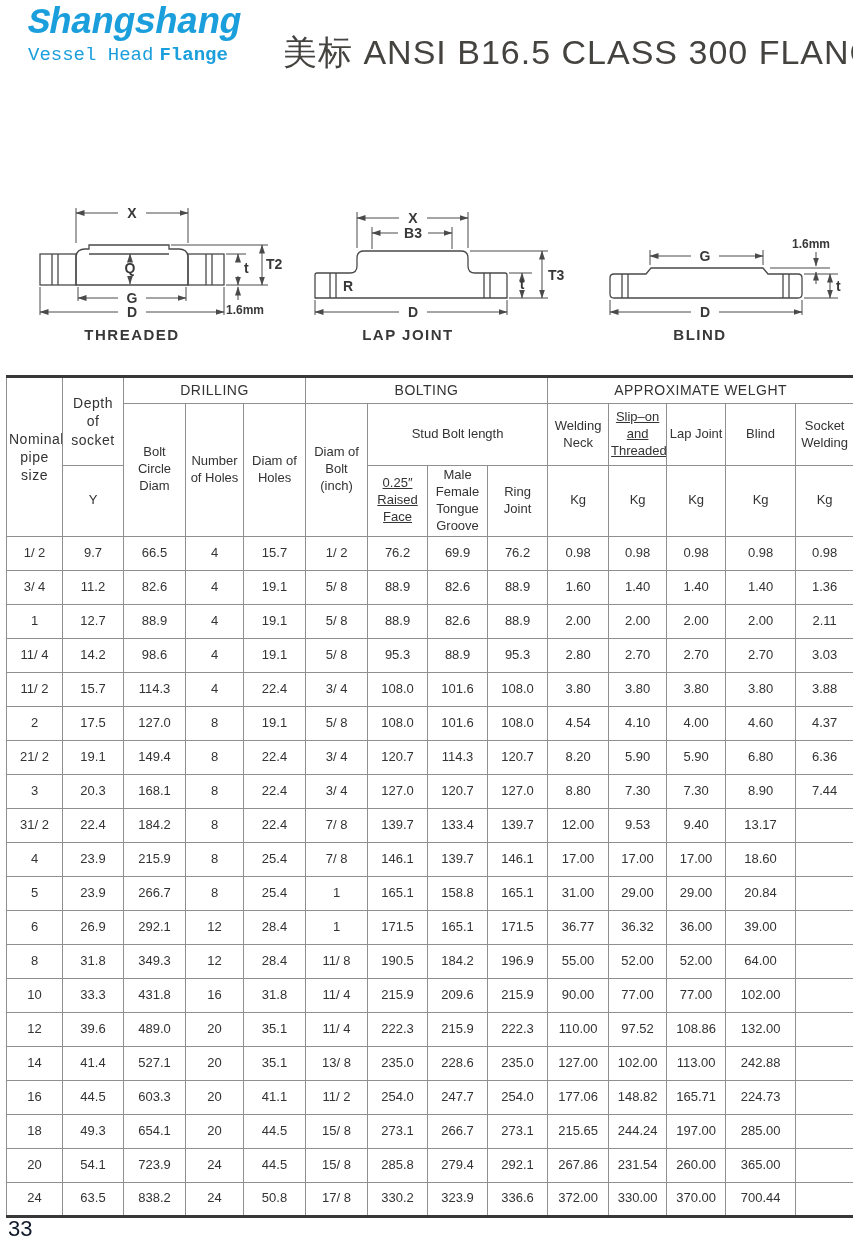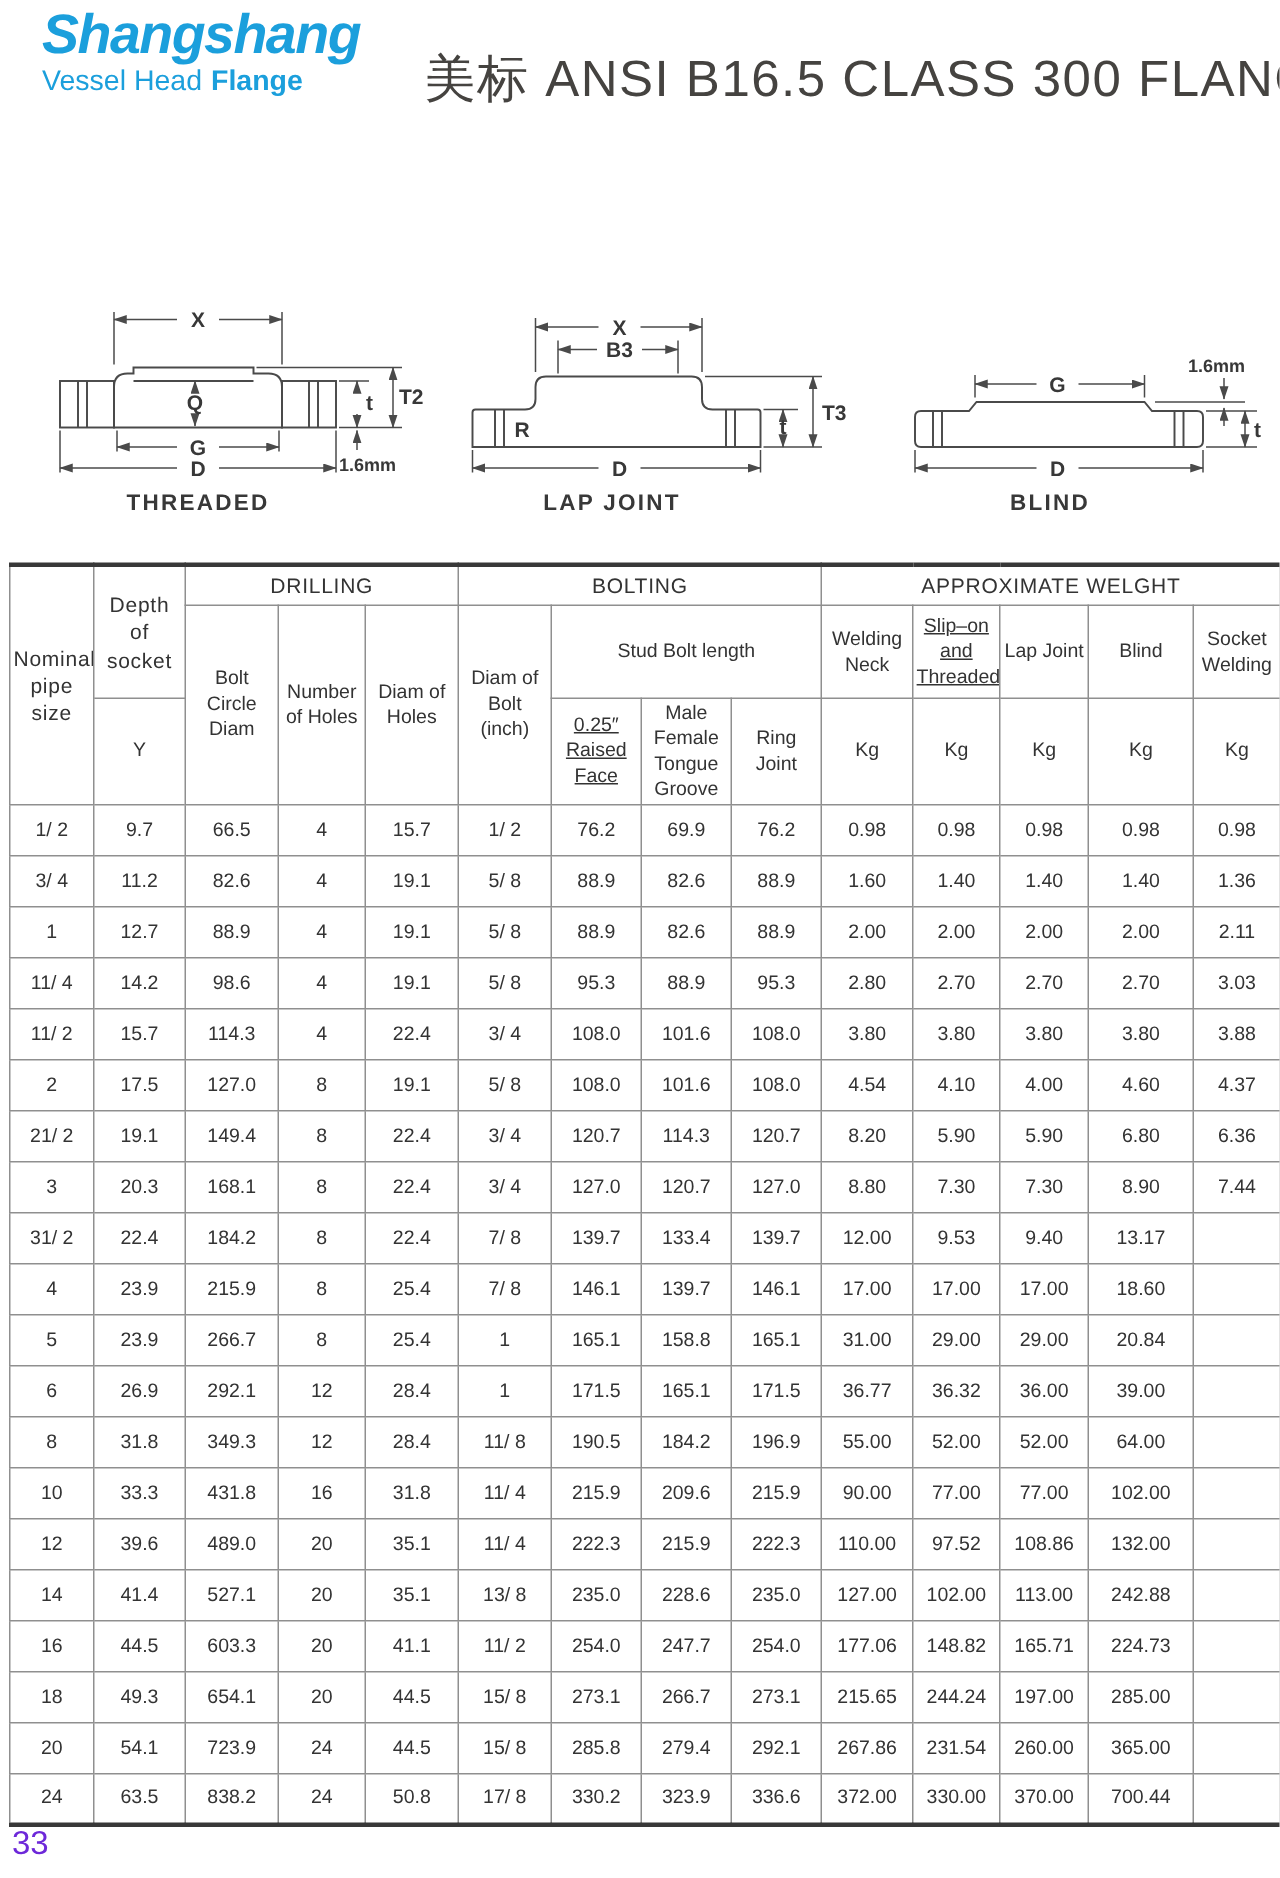--- a/index.html
+++ b/index.html
@@ -5,21 +5,21 @@
   html,body { margin:0; padding:0; }
   body {
     width:853px; height:1252px;
     background:#ffffff;
     font-family:"Liberation Sans", sans-serif;
     position:relative;
     color:#3a3a3a;
     overflow:hidden;
   }
   
-  .logo { position:absolute; left:28px; top:4px; color:#1b9fdc; }
+  .logo { position:absolute; left:28px; top:4px; color:#1b9fdc;font-family:Liberation Mono, monospace; }
   .logo-brand {
     font-size:37px; font-weight:bold; font-style:italic;
     letter-spacing:-1px; line-height:1.05;
   }
   .logo-sub { font-size:19px; letter-spacing:0; margin-top:1px; }
   .logo-sub .light { font-weight:400; }
   .logo-sub .bold  { font-weight:700; margin-left:6px; }
   
   .title {
     position:absolute; left:283px; top:30px;
@@ -46,21 +46,21 @@
     font-weight:normal; padding:1px 2px; box-sizing:border-box;
     font-size:13px; line-height:1.3; overflow:hidden;
   }
   tr.gh th { height:27px; font-size:14px; letter-spacing:0.5px; }
   tr.mh th { height:62px; }
   tr.sh th { height:49px; }
   th.fs12 { font-size:12px; line-height:1.15;text-decoration:underline; }
   th.fs10 { font-size:10px; line-height:1.1; }
   tbody td { height:34px; }
   
-  .page-num { position:absolute; left:8px; top:1216px; font-size:22px; color:#6d28d9; }
+  .page-num { position:absolute; left:8px; top:1216px; font-size:22px; color:#0f172a; }
 </style>
 </head>
 <body>
 
 <div class="page">
 
   <div class="logo">
     <div class="logo-brand">Shangshang</div>
     <div class="logo-sub">
       <span class="light">Vessel Head</span><span class="bold">Flange</span>

